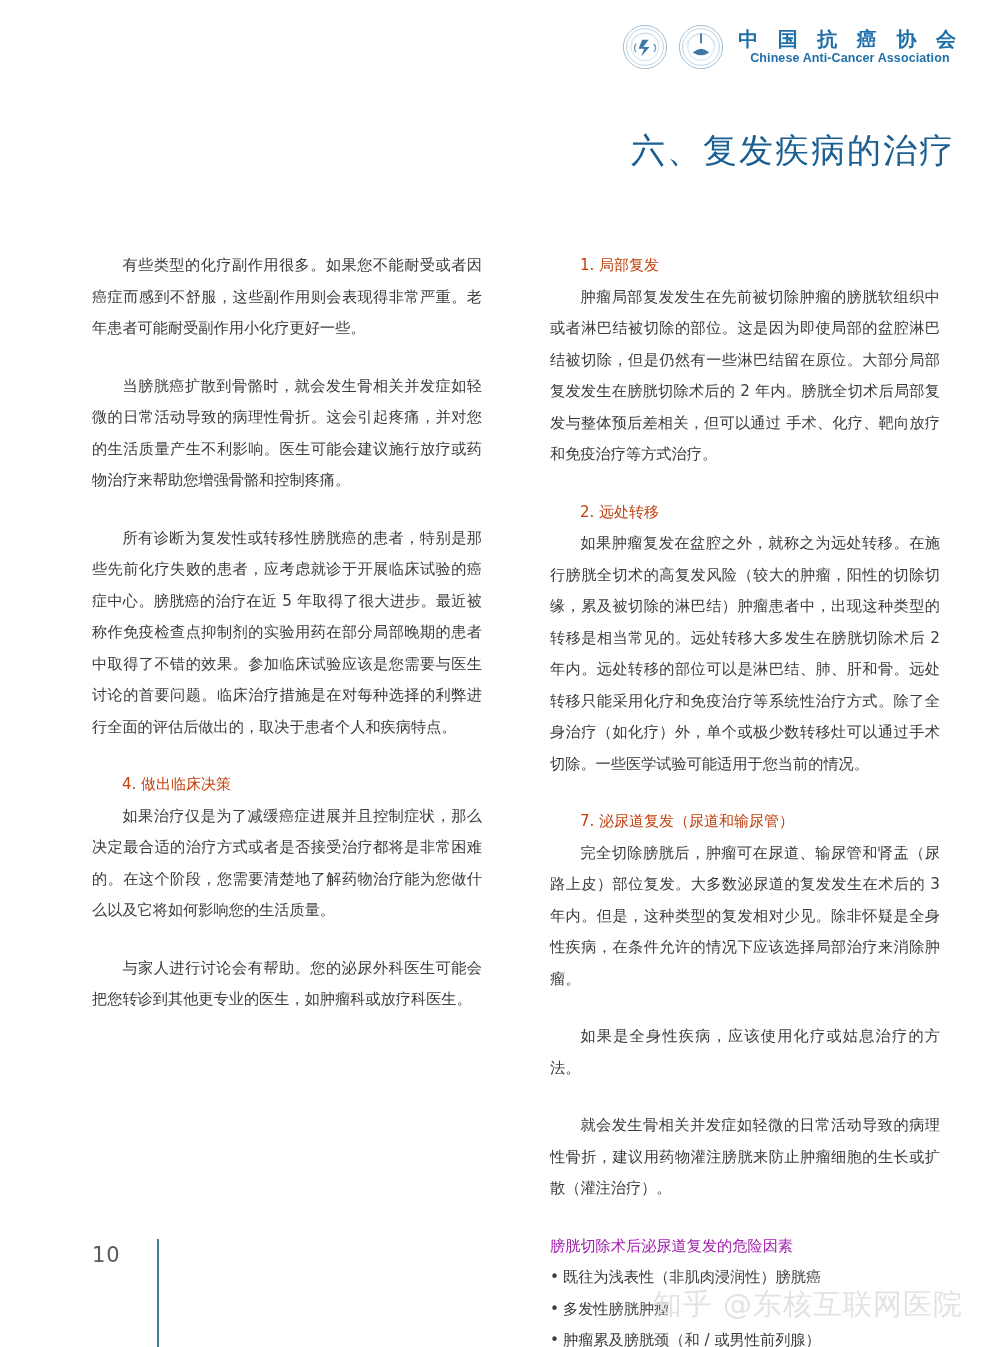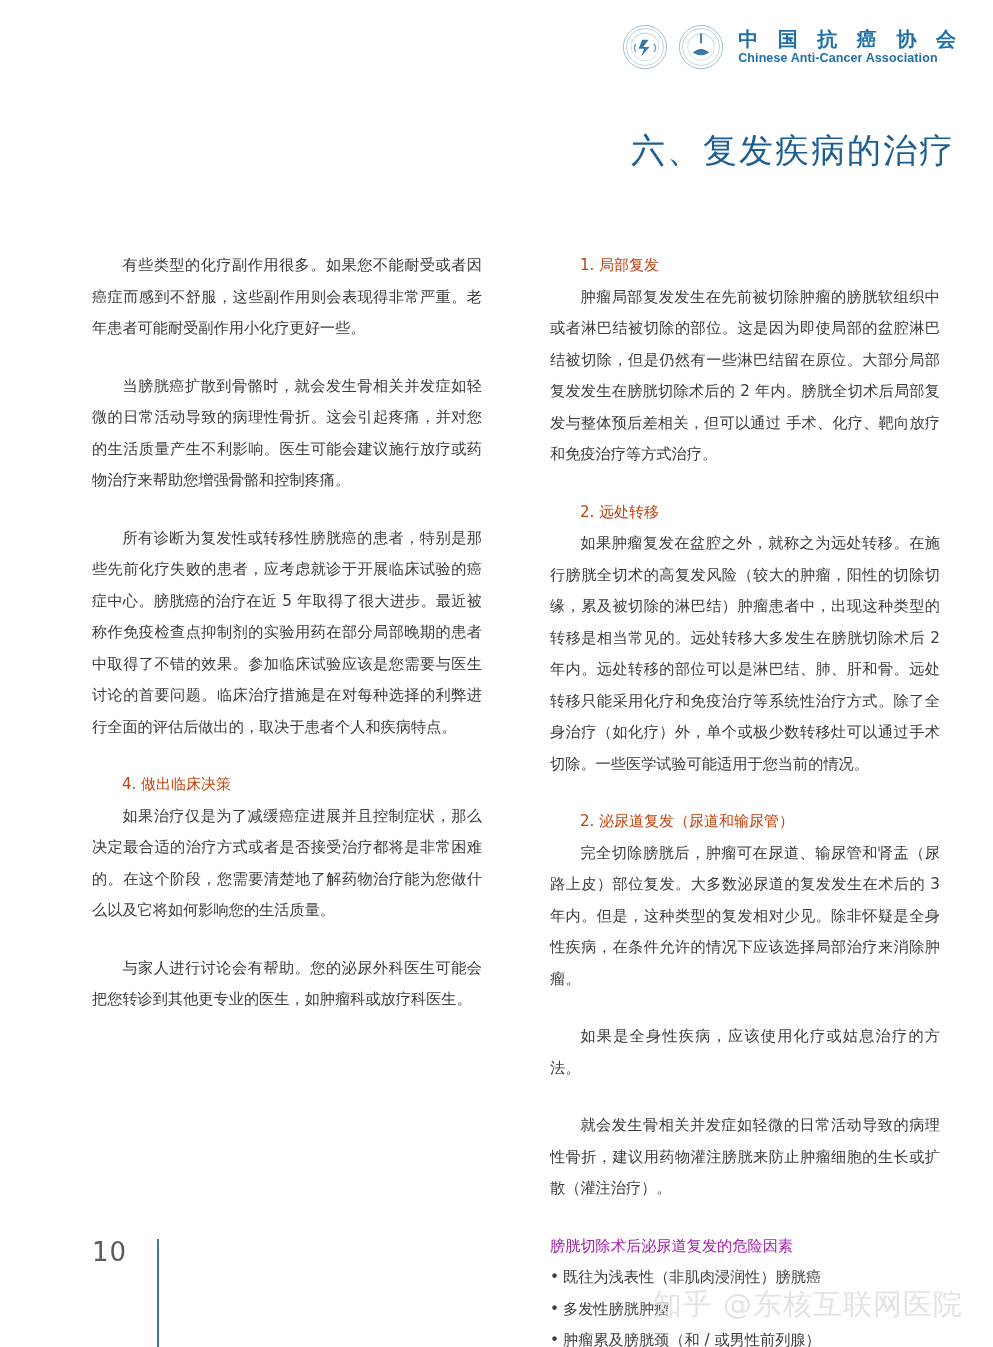--- a/index.html
+++ b/index.html
@@ -43,20 +43,21 @@
     line-height: 1.15;
     white-space: nowrap;
   }
   .assoc-en {
     font-size: 12.5px;
     color: #1f6fa8;
     font-weight: 700;
     line-height: 1.2;
     letter-spacing: 0.1px;
     white-space: nowrap;
+    margin-left: 12px;
   }
 
   
   .page-title {
     position: absolute;
     top: 128px;
     right: 38px;
     font-size: 34px;
     letter-spacing: 2px;
     color: #1b5f92;
@@ -119,21 +120,21 @@
   .risk-item .bullet {
     display: inline-block;
     margin-right: 4px;
   }
 
   
   .page-number {
     position: absolute;
     left: 92px;
     bottom: 80px;
-    font-size: 26px;
+    font-size: 21px;
     color: #5a5a5a;
     font-family: "DejaVu Sans", sans-serif;
     letter-spacing: 1px;
   }
   .footer-rule {
     position: absolute;
     left: 157px;
     bottom: 0px;
     width: 2px;
     height: 108px;
@@ -210,21 +211,21 @@
   </div>
 
   <div class="col">
 
     <div class="subhead">1. 局部复发</div>
     <p class="para indent">肿瘤局部复发发生在先前被切除肿瘤的膀胱软组织中或者淋巴结被切除的部位。这是因为即使局部的盆腔淋巴结被切除，但是仍然有一些淋巴结留在原位。大部分局部复发发生在膀胱切除术后的 2 年内。膀胱全切术后局部复发与整体预后差相关，但可以通过 手术、化疗、靶向放疗和免疫治疗等方式治疗。</p>
 
     <div class="subhead">2. 远处转移</div>
     <p class="para indent">如果肿瘤复发在盆腔之外，就称之为远处转移。在施行膀胱全切术的高复发风险（较大的肿瘤，阳性的切除切缘，累及被切除的淋巴结）肿瘤患者中，出现这种类型的转移是相当常见的。远处转移大多发生在膀胱切除术后 2 年内。远处转移的部位可以是淋巴结、肺、肝和骨。远处转移只能采用化疗和免疫治疗等系统性治疗方式。除了全身治疗（如化疗）外，单个或极少数转移灶可以通过手术切除。一些医学试验可能适用于您当前的情况。</p>
 
-    <div class="subhead">2. 泌尿道复发（尿道和输尿管）</div>
+    <div class="subhead">7. 泌尿道复发（尿道和输尿管）</div>
     <p class="para indent">完全切除膀胱后，肿瘤可在尿道、输尿管和肾盂（尿路上皮）部位复发。大多数泌尿道的复发发生在术后的 3 年内。但是，这种类型的复发相对少见。除非怀疑是全身性疾病，在条件允许的情况下应该选择局部治疗来消除肿瘤。</p>
 
     <p class="para indent">如果是全身性疾病，应该使用化疗或姑息治疗的方法。</p>
 
     <p class="para indent">就会发生骨相关并发症如轻微的日常活动导致的病理性骨折，建议用药物灌注膀胱来防止肿瘤细胞的生长或扩散（灌注治疗）。</p>
 
     <div class="risk-block">
       <div class="risk-title">膀胱切除术后泌尿道复发的危险因素</div>
 
       <div class="risk-item">

